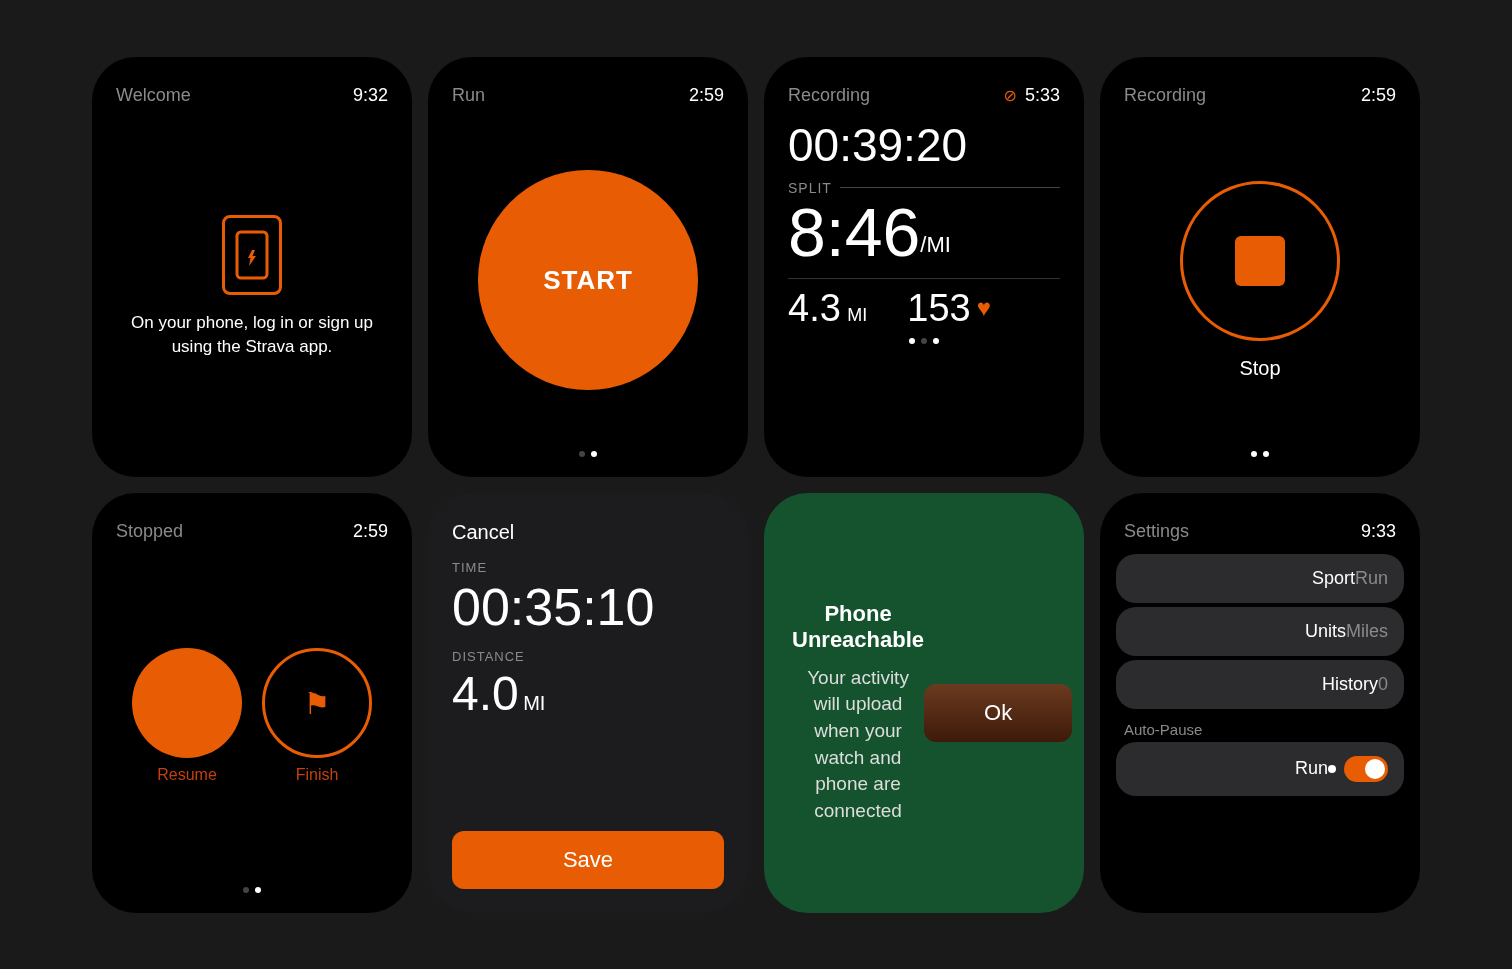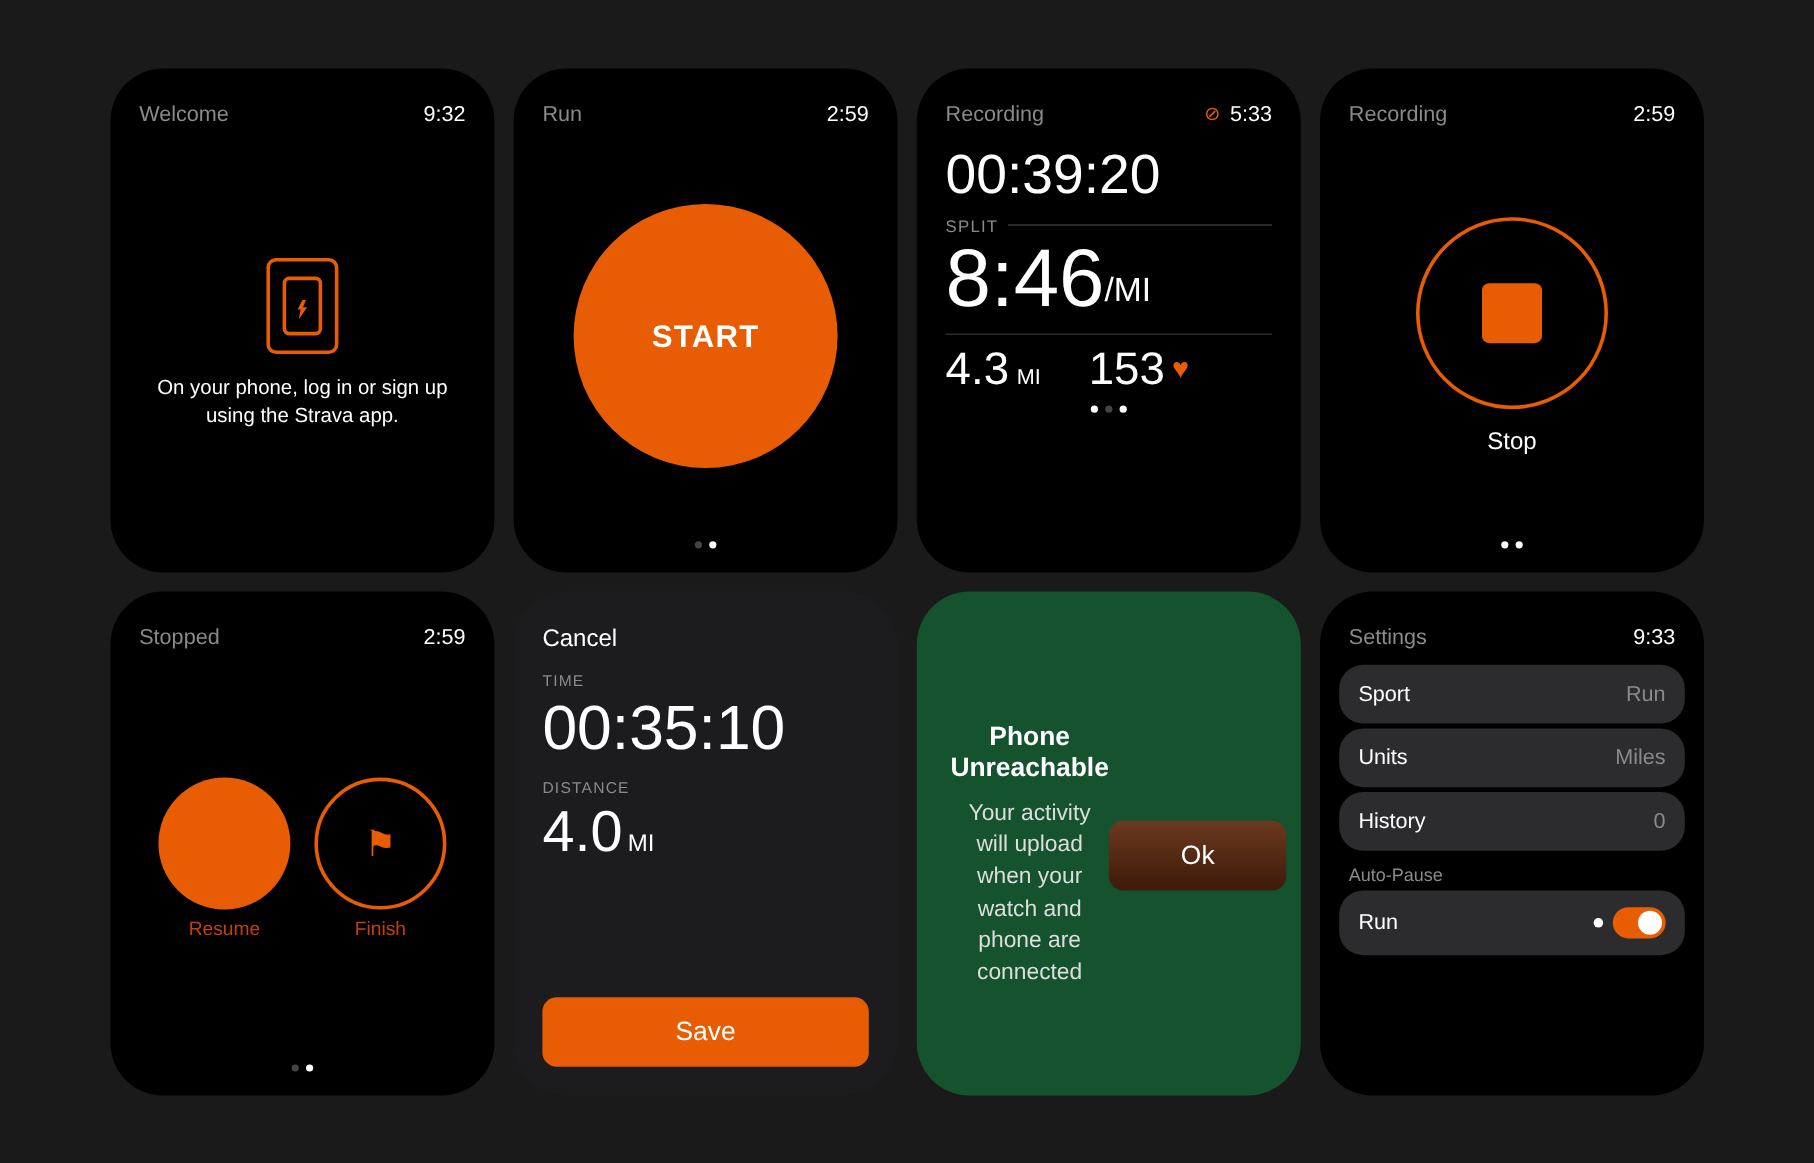--- a/index.html
+++ b/index.html
@@ -125,21 +125,21 @@
       height: 1px;
       background: #444;
     }
     .split-value {
       color: #fff;
       font-size: 68px;
       font-weight: 300;
       line-height: 1;
     }
     .split-unit {
-      font-size: 28px;
+      font-size: 22px;
       color: #fff;
       vertical-align: bottom;
       position: relative;
       top: -10px;
     }
     .divider-line {
       height: 1px;
       background: #333;
       margin: 8px 0;
     }
@@ -351,21 +351,21 @@
     }
     .settings-time {
       color: #fff;
       font-size: 18px;
     }
     .settings-row {
       background: #2c2c2e;
       border-radius: 20px;
       padding: 14px 16px;
       display: flex;
-      justify-content: space-between;
+      justify-content: flex-end;
       align-items: center;
       margin-bottom: 4px;
     }
     .settings-row-label {
       color: #fff;
       font-size: 18px;
     }
     .settings-row-value {
       color: #8a8a8e;
       font-size: 18px;

